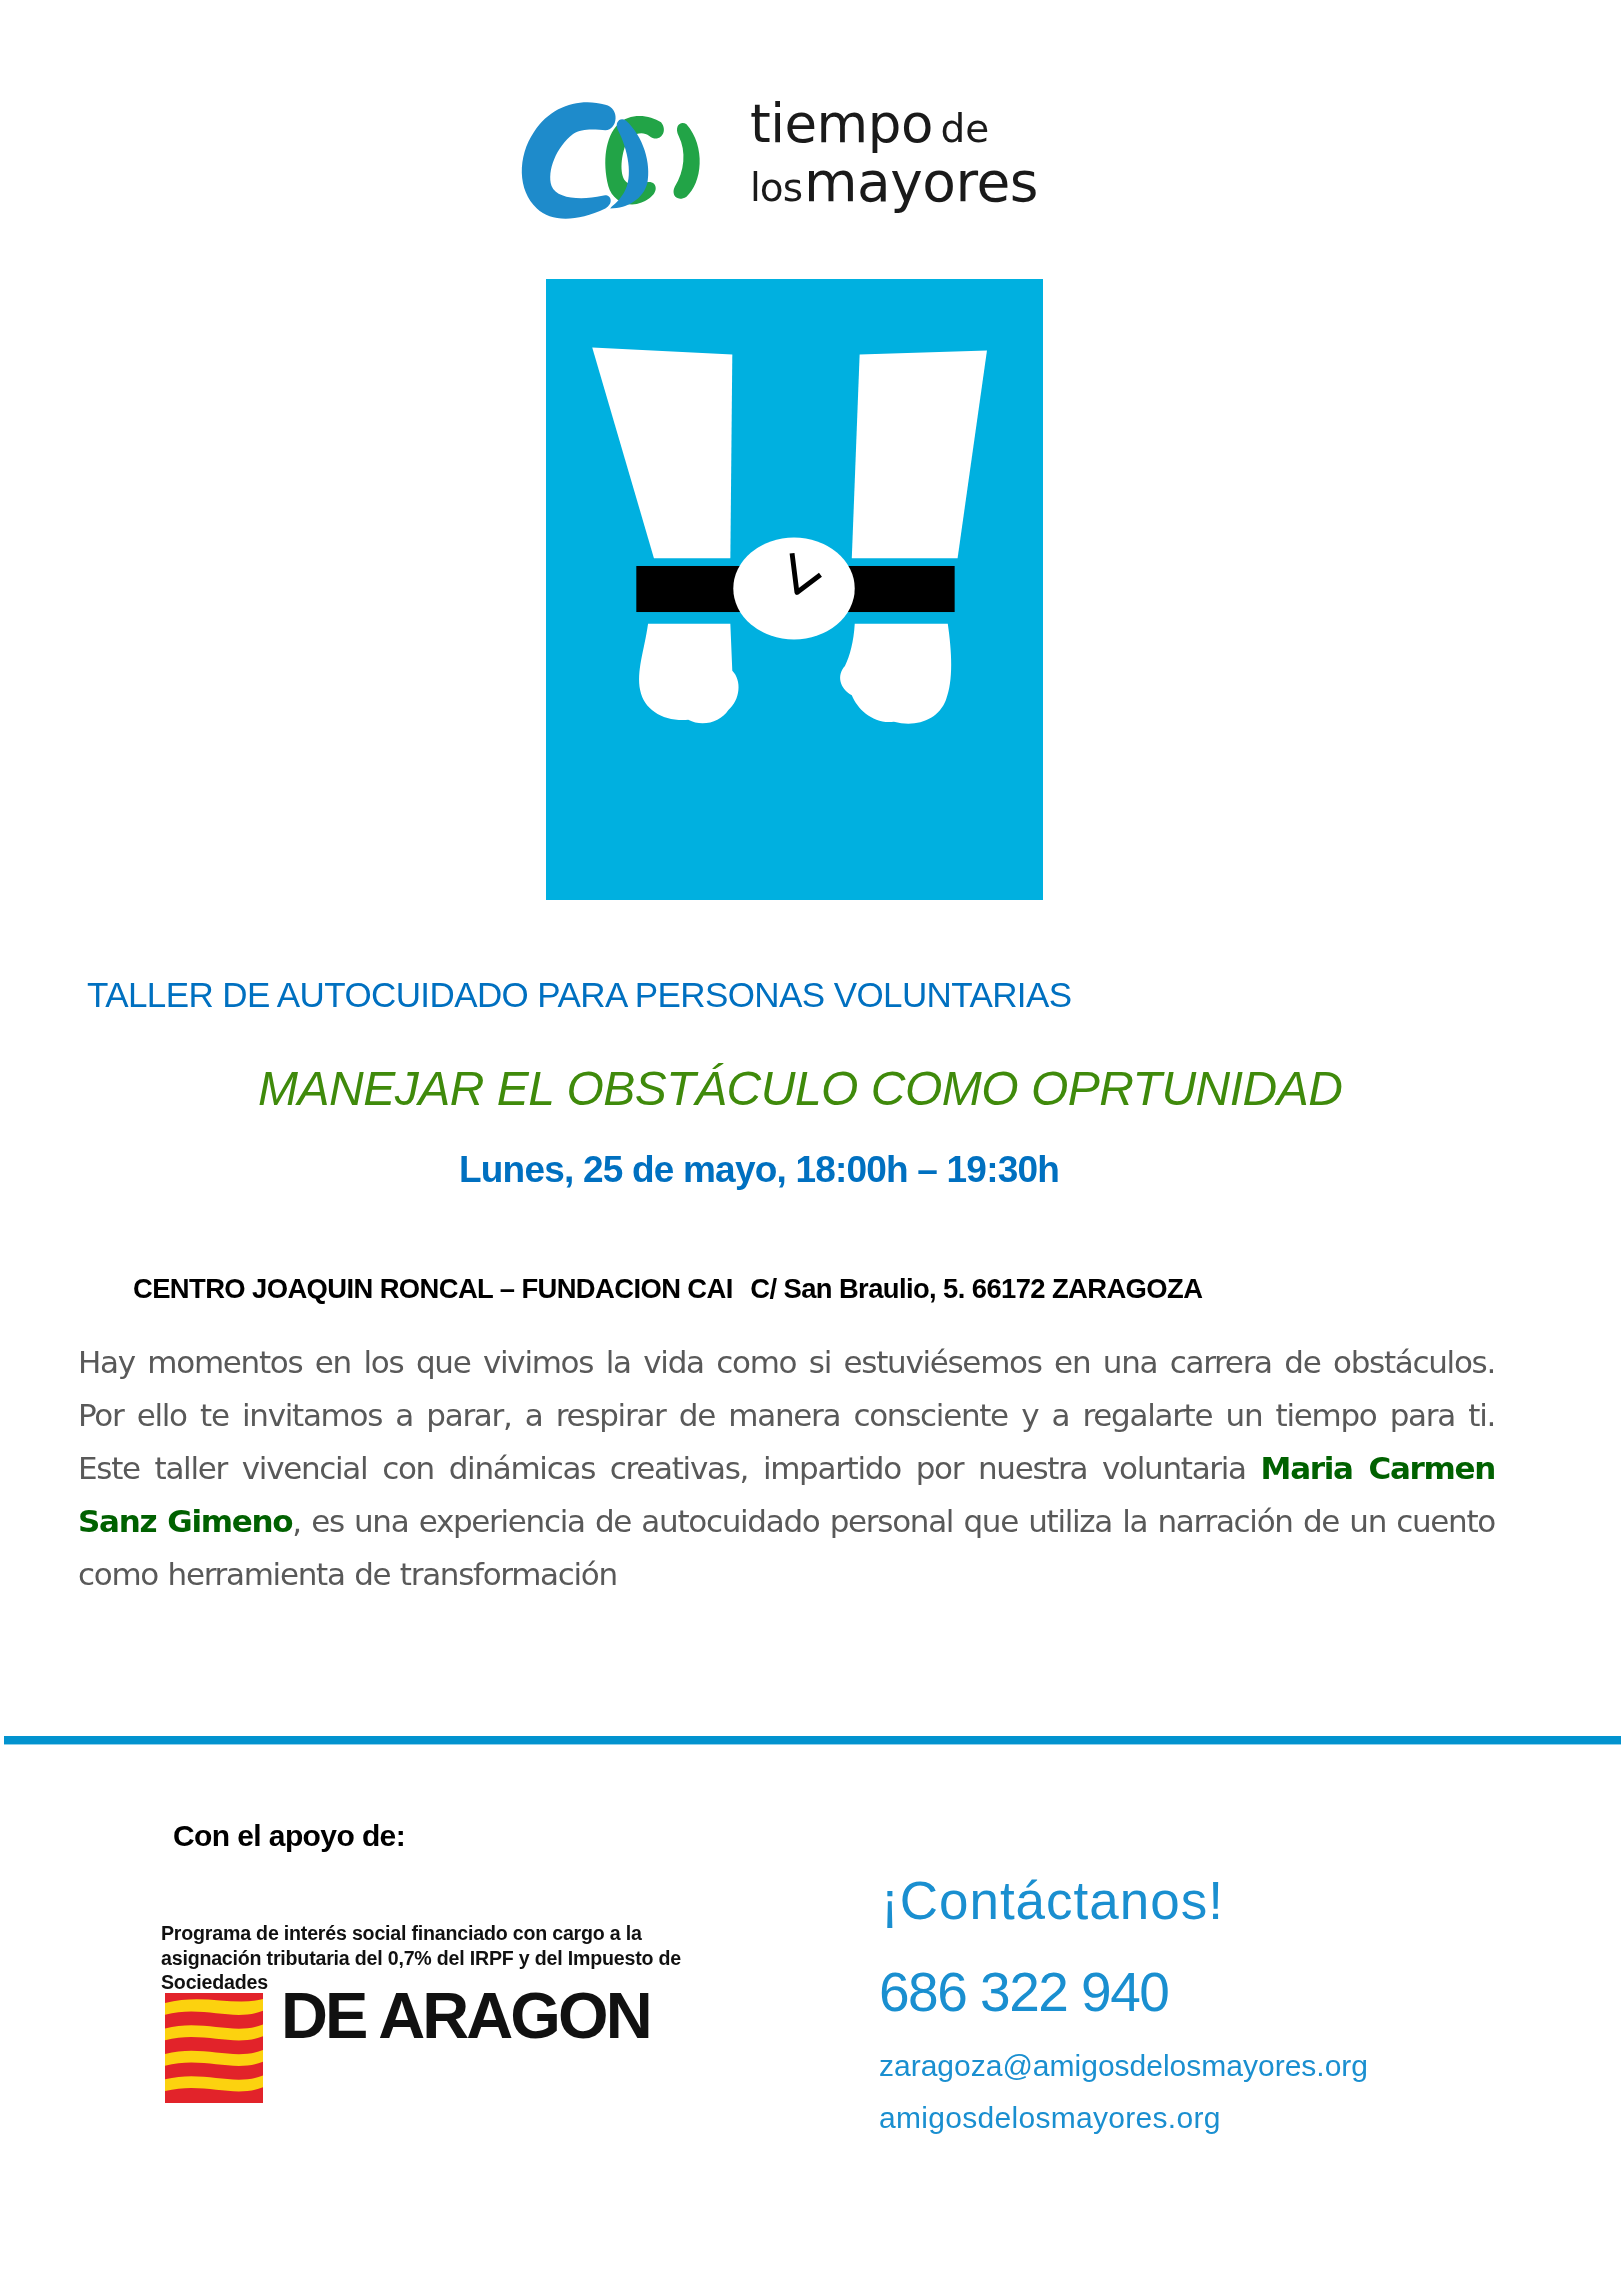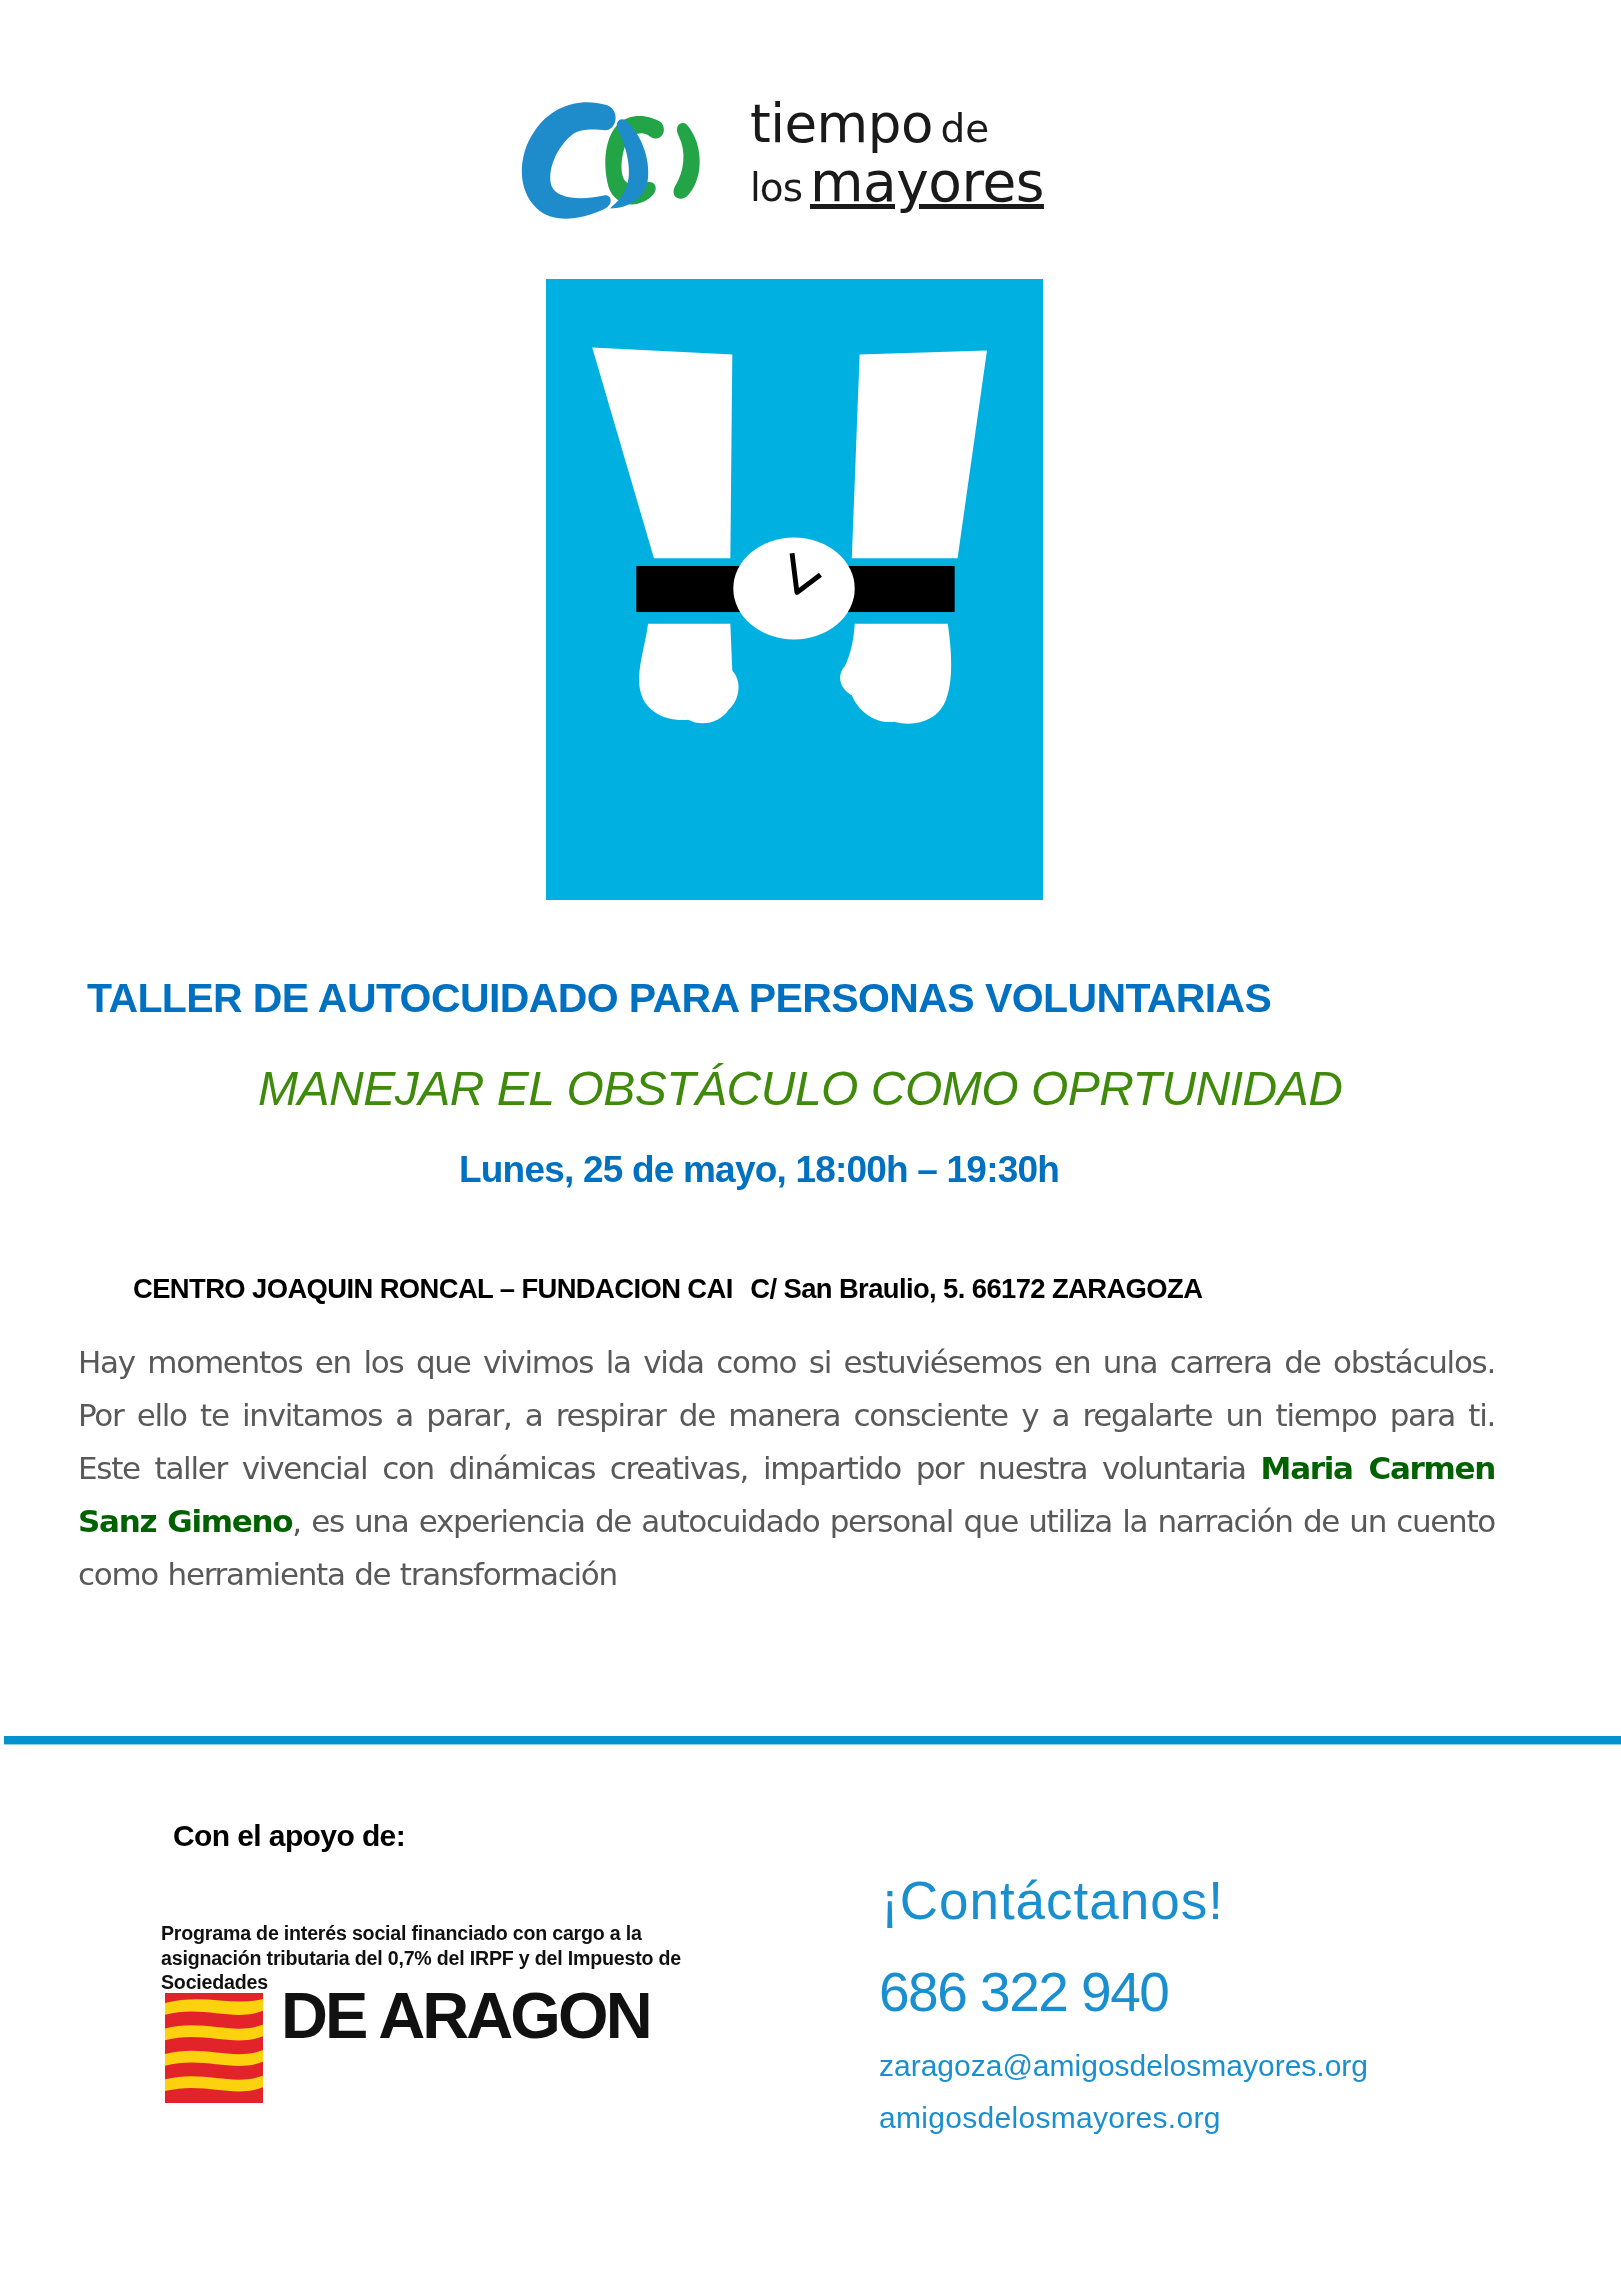--- a/index.html
+++ b/index.html
@@ -7,27 +7,27 @@
   .abs { position: absolute; }
 
   
   #logo { left: 512px; top: 93px; width: 568px; height: 132px; }
   #logo-mark { position: absolute; left: 0; top: 0; width: 216px; height: 132px; }
   #logo-text-1 { position: absolute; left: 238px; top: 0px; font-family: "DejaVu Sans", sans-serif; color: #1a1a1a; white-space: nowrap; }
   #logo-text-1 .big { font-size: 53px; letter-spacing: -0.5px; }
   #logo-text-1 .small { font-size: 39px; margin-left: 7.8px; }
   #logo-text-2 { position: absolute; left: 238px; top: 57px; font-family: "DejaVu Sans", sans-serif; color: #1a1a1a; white-space: nowrap; }
   #logo-text-2 .small { font-size: 39px; letter-spacing: -1px; }
-  #logo-text-2 .big { font-size: 55px; margin-left: 8px; letter-spacing: -0.5px; text-decoration: underline; }
+  #logo-text-2 .big { font-size: 55px; margin-left: 2px; letter-spacing: -0.5px; }
 
   
   #illustration { left: 546px; top: 279px; width: 497px; height: 621px; background: #00b0e0; }
 
   
-  #title { left: 87px; top: 975px; font-family: "Liberation Sans", sans-serif; font-weight: bold; font-size: 41px; color: #0070c0; white-space: nowrap; letter-spacing: -0.6px; }
+  #title { left: 87px; top: 975px; font-family: "Liberation Sans", sans-serif; font-weight: normal; font-size: 35px; color: #0070c0; white-space: nowrap; letter-spacing: -0.6px; }
   #subtitle { left: 258px; top: 1061px; font-family: "Liberation Sans", sans-serif; font-style: italic; font-size: 48px; color: #3f8a0b; white-space: nowrap; letter-spacing: -0.5px; }
   #date { left: 459px; top: 1149px; font-family: "Liberation Sans", sans-serif; font-weight: bold; font-size: 37px; color: #0070c0; white-space: nowrap; letter-spacing: -0.8px; }
 
   #venue { left: 133px; top: 1273px; font-family: "Liberation Sans", sans-serif; font-weight: bold; font-size: 27.4px; color: #000; white-space: nowrap; letter-spacing: -0.6px; }
   #venue .addr { margin-left: 17.6px; }
 
   #body-text { left: 78px; top: 1336px; width: 1417px; font-family: "DejaVu Sans", sans-serif; font-size: 31px; line-height: 53px; color: #595959; text-align: justify; letter-spacing: -1.3px; word-spacing: 1px; }
   #body-text .name { color: #006100; font-weight: bold; }
 
   #divider { left: 3.9px; top: 1736px; width: 1617px; height: 7.8px; background: #0293cf; border-bottom: 1px solid #8fd0ea; }

